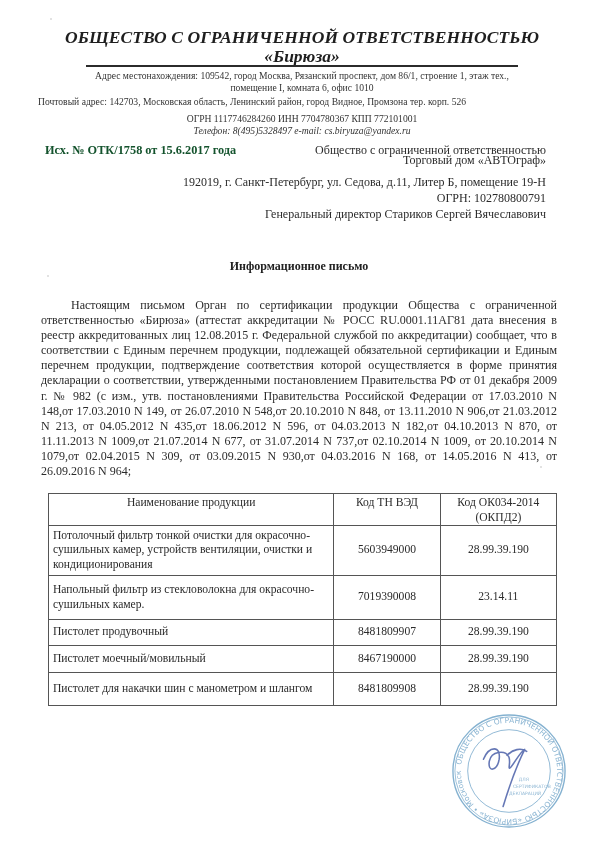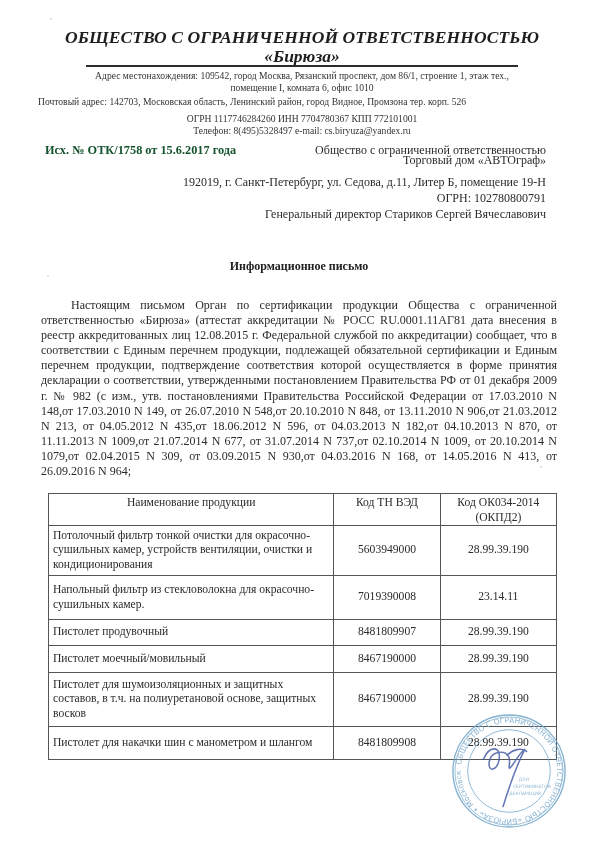--- a/index.html
+++ b/index.html
@@ -21,21 +21,21 @@
     }
     #header-rule {
       left: 86px; width: 432px; top: 65px; height: 0;
       border-top: 2px solid #2b2b2b;
     }
     .small { font-size: 9.6px; line-height: 12px; color: #333; }
     #addr1 { left: 0; width: 604px; top: 70px; }
     #addr2 { left: 0; width: 604px; top: 82px; }
     #addr3 { left: 0; width: 504px; top: 96px; }
     #reg1 { left: 0; width: 604px; top: 113px; }
-    #reg2 { left: 0; width: 604px; top: 125px; }
+    #reg2 { left: 0; width: 604px; top: 125px; font-style: italic; }
     #out-num {
       left: 45px; top: 143px; font-size: 12.3px; font-weight: bold; line-height: 15px; color: #14532d;
     }
     .recip { right: 58px; text-align: right; font-size: 12px; line-height: 15px; color: #2a2a2a; }
     #recip1 { top: 143px; }
     #recip2 { top: 153px; }
     #recip3 { top: 175px; }
     #recip4 { top: 191px; }
     #recip5 { top: 207px; }
     #letter-title {
@@ -115,25 +115,20 @@
   <tr class="r3">
     <td>Пистолет продувочный</td>
     <td class="code">8481809907</td>
     <td class="code">28.99.39.190</td>
   </tr>
   <tr class="r4">
     <td>Пистолет моечный/мовильный</td>
     <td class="code">8467190000</td>
     <td class="code">28.99.39.190</td>
   </tr>
-  <tr class="r5">
-    <td>Пистолет для шумоизоляционных и защитных составов, в т.ч. на полиуретановой основе, защитных восков</td>
-    <td class="code">8467190000</td>
-    <td class="code">28.99.39.190</td>
-  </tr>
   <tr class="r6">
     <td>Пистолет для накачки шин с манометром и шлангом</td>
     <td class="code">8481809908</td>
     <td class="code">28.99.39.190</td>
   </tr>
 </tbody>
   </table>
 
 <svg class="abs" id="stamp" viewBox="0 0 120 120">
   <defs>

